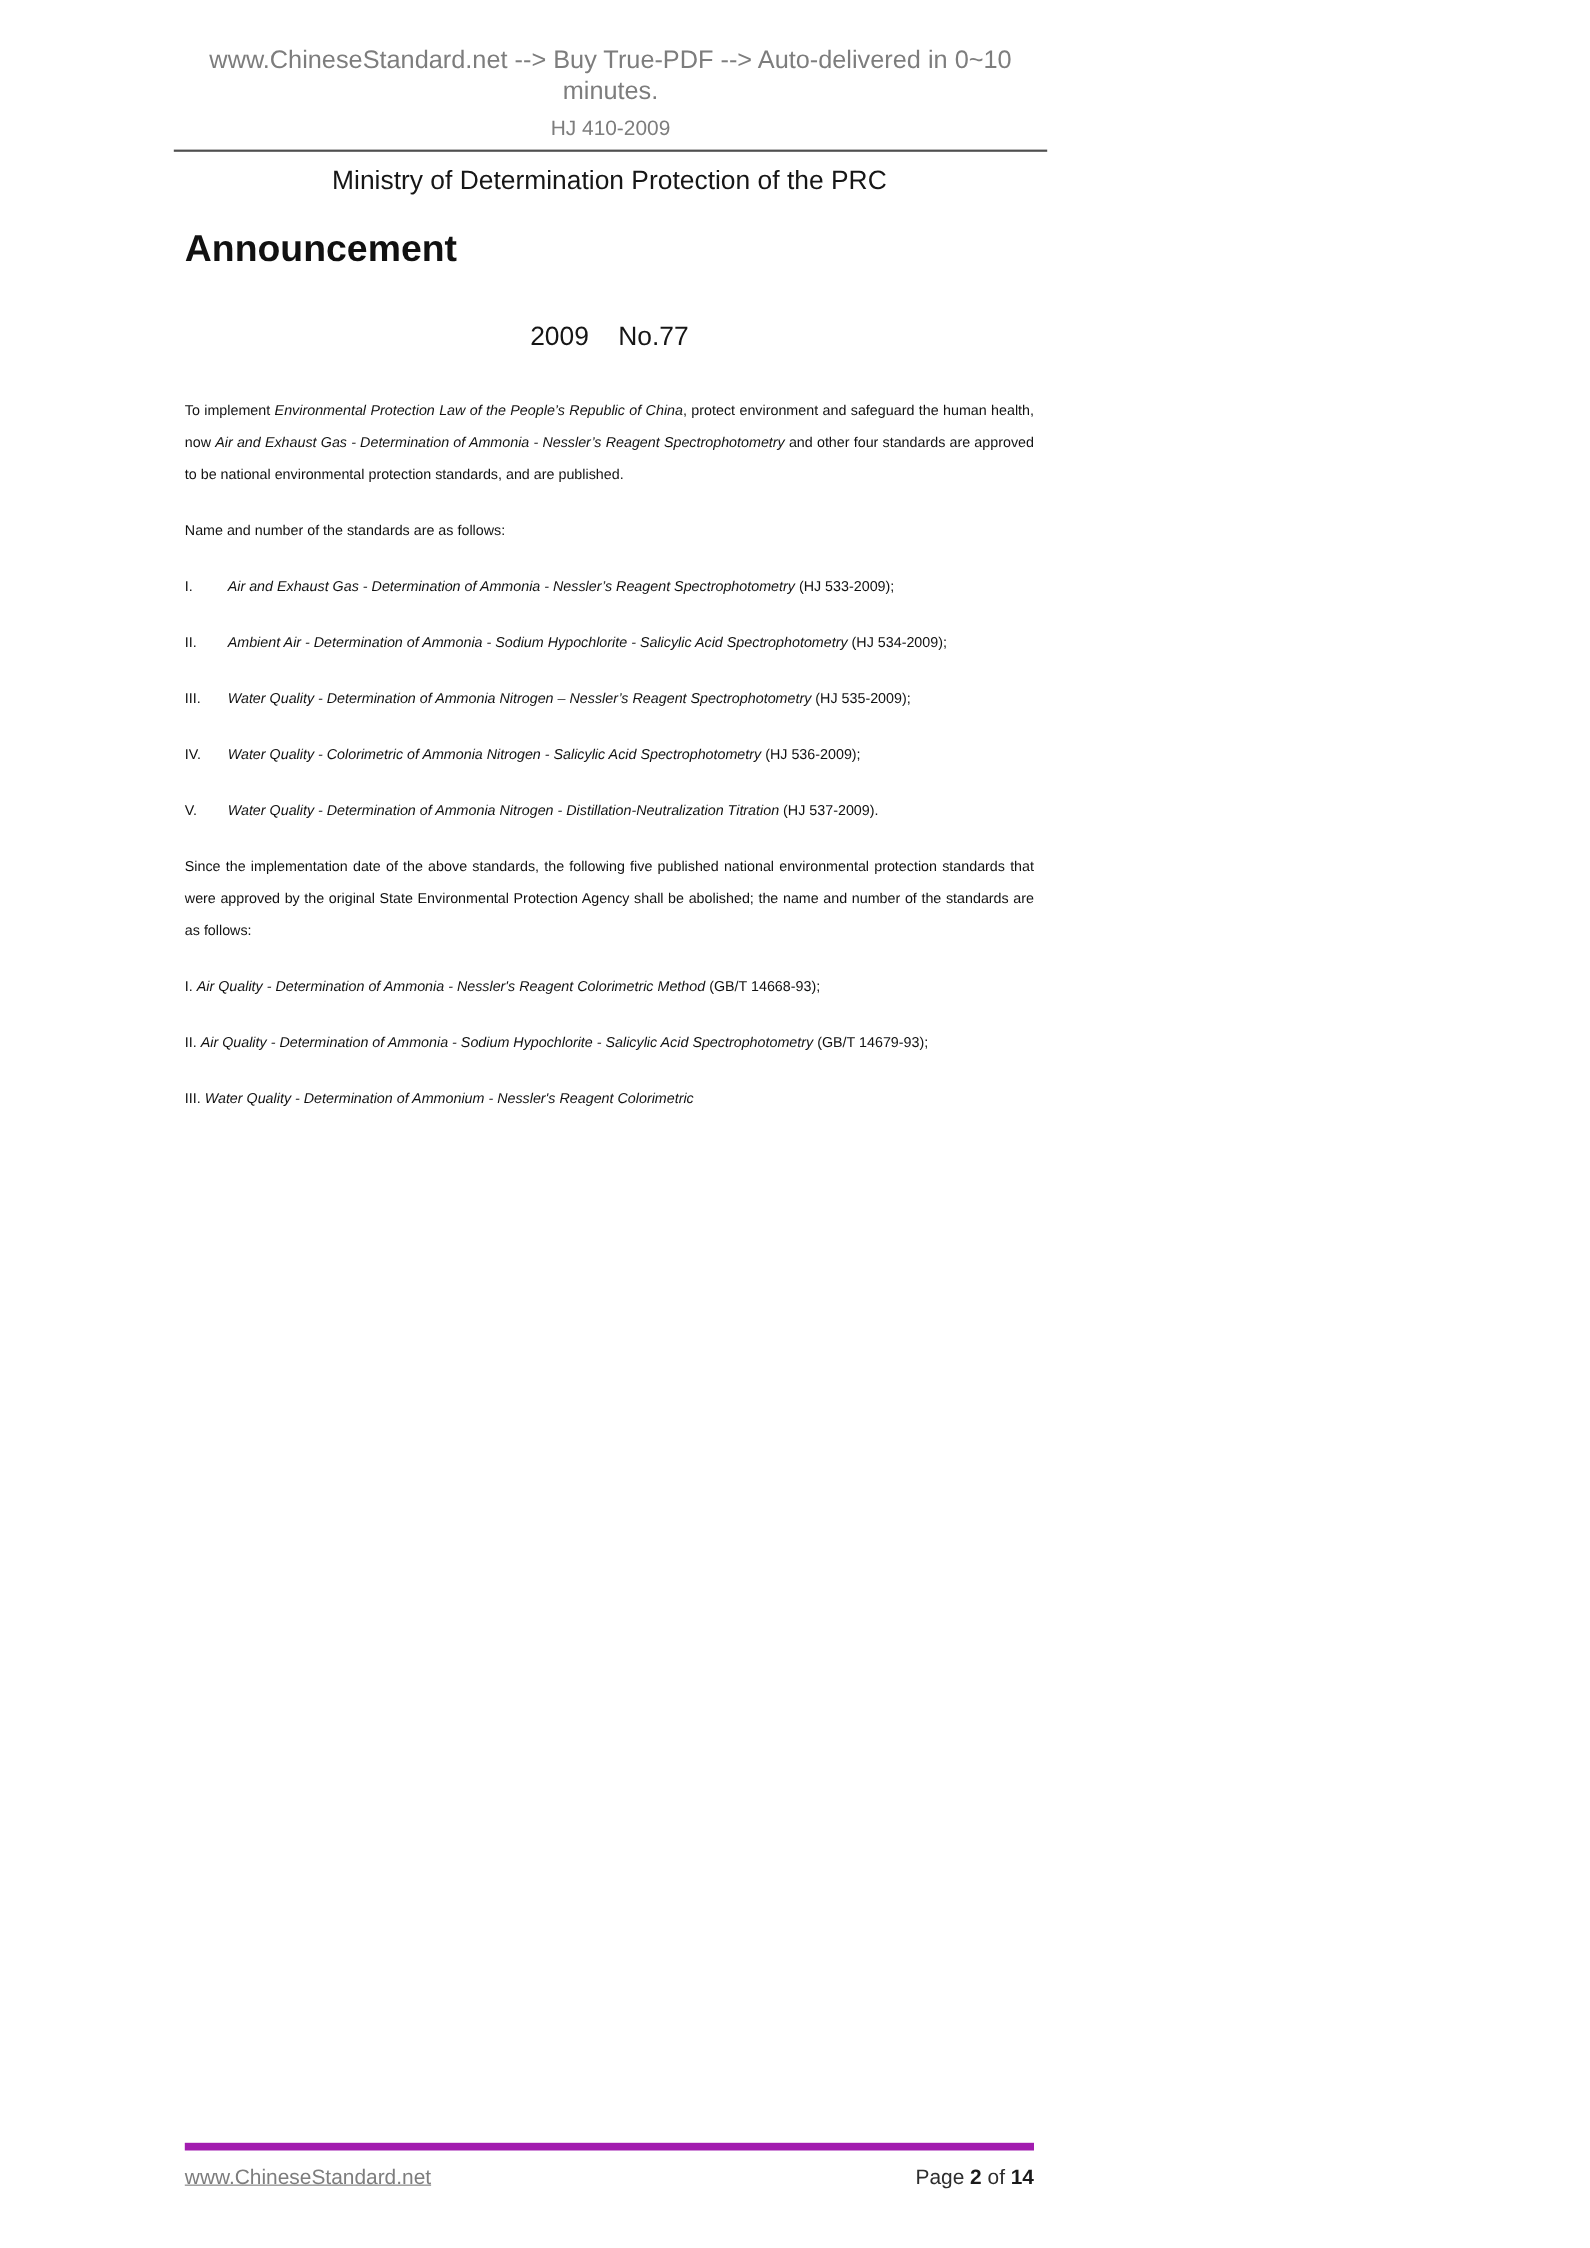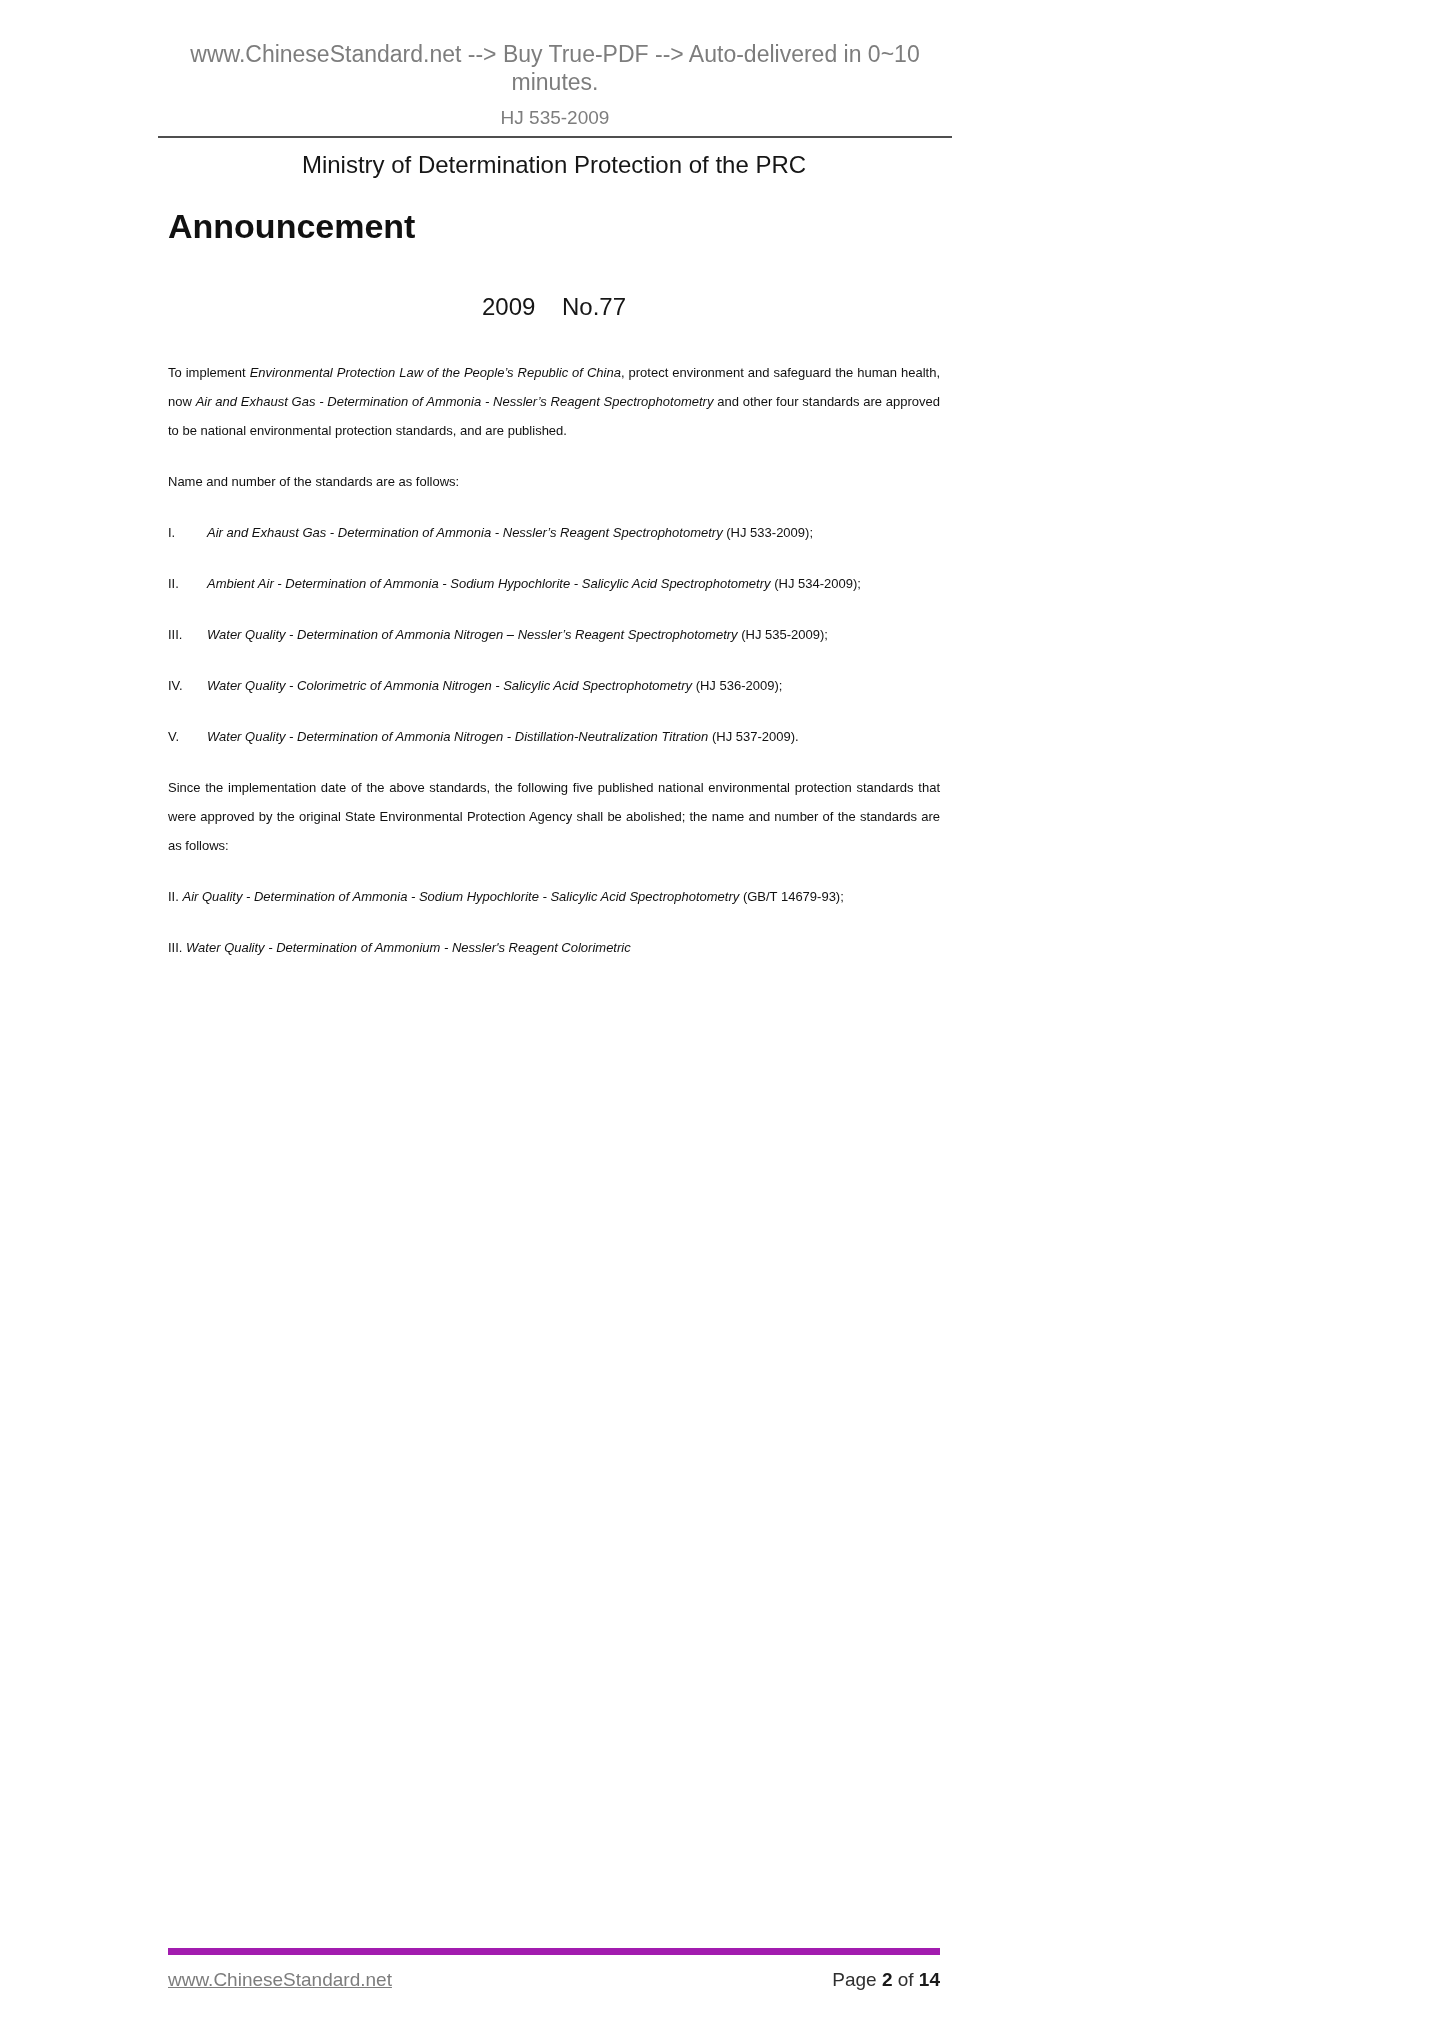--- a/index.html
+++ b/index.html
@@ -116,21 +116,21 @@
   .footer-right span { white-space: pre; }
   .footer-right .b { font-weight: bold; color: #1a1a1a; }
 </style>
 </head>
 <body>
 
 <div class="page">
 
   <div class="header">
     <div class="line1">www.ChineseStandard.net --&gt; Buy True-PDF --&gt; Auto-delivered in 0~10 minutes.</div>
-    <div class="line2">HJ 535-2009</div>
+    <div class="line2">HJ 410-2009</div>
     <div class="header-rule"></div>
   </div>
 
   <div class="content">
     <div class="ministry">Ministry of Determination Protection of the PRC</div>
     <div class="announcement">Announcement</div>
     <div class="issue">2009    No.77</div>
     <div class="body-blocks">
         <div class="para"><span>To implement </span><span class="italic">Environmental Protection Law of the People’s Republic of China</span><span>, protect environment and safeguard the human health, now </span><span class="italic">Air and Exhaust Gas - Determination of Ammonia - Nessler’s Reagent Spectrophotometry</span><span> and other four standards are approved to be national environmental protection standards, and are published.</span></div>
         <div class="para"><span>Name and number of the standards are as follows:</span></div>
@@ -148,20 +148,21 @@
         </div>
         <div class="list-item-hanging">
           <span class="marker">IV.</span>
           <div class="itext"><span class="italic">Water Quality - Colorimetric of Ammonia Nitrogen - Salicylic Acid Spectrophotometry</span><span> (HJ 536-2009);</span></div>
         </div>
         <div class="list-item-hanging">
           <span class="marker">V.</span>
           <div class="itext"><span class="italic">Water Quality - Determination of Ammonia Nitrogen - Distillation-Neutralization Titration</span><span> (HJ 537-2009).</span></div>
         </div>
         <div class="para"><span>Since the implementation date of the above standards, the following five published national environmental protection standards that were approved by the original State Environmental Protection Agency shall be abolished; the name and number of the standards are as follows:</span></div>
+        <div class="inline-item"><span>I.</span> <span class="italic">Air Quality - Determination of Ammonia - Nessler's Reagent Colorimetric Method</span><span> (GB/T 14668-93);</span></div>
         <div class="inline-item"><span>II.</span> <span class="italic">Air Quality - Determination of Ammonia - Sodium Hypochlorite - Salicylic Acid Spectrophotometry</span><span> (GB/T 14679-93);</span></div>
         <div class="inline-item"><span>III.</span> <span class="italic">Water Quality - Determination of Ammonium - Nessler's Reagent Colorimetric</span></div>
       </div>
   </div>
 
   <div class="footer">
     <a class="footer-link">www.ChineseStandard.net</a>
     <div class="footer-right"><span>Page </span><span class="b">2</span><span> of </span><span class="b">14</span></div>
   </div>
 

